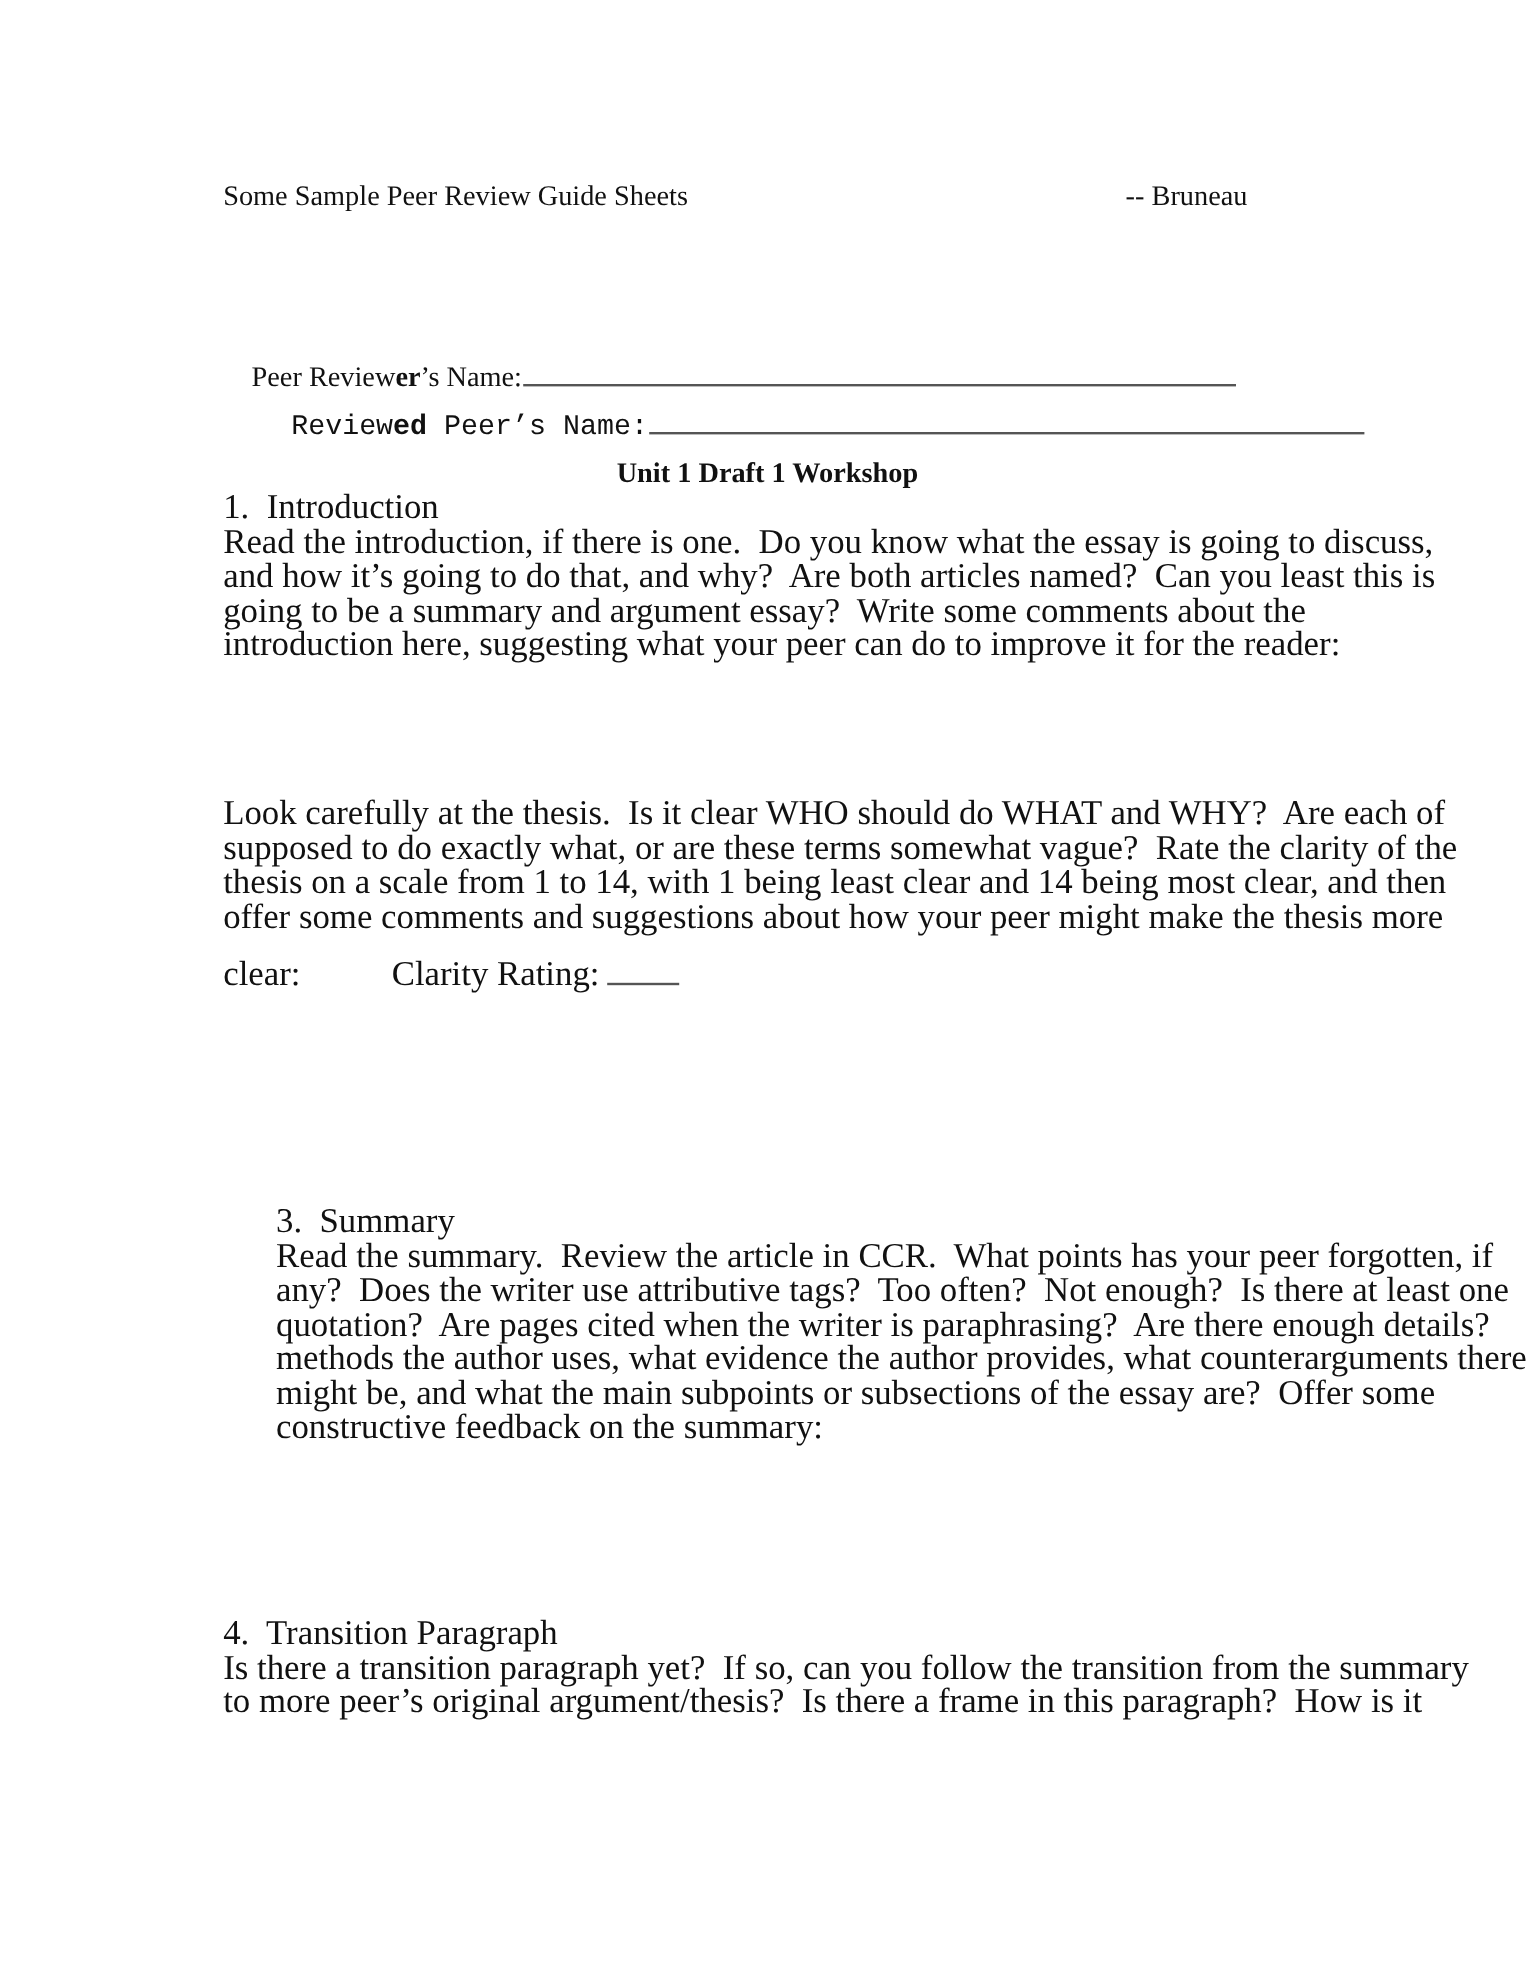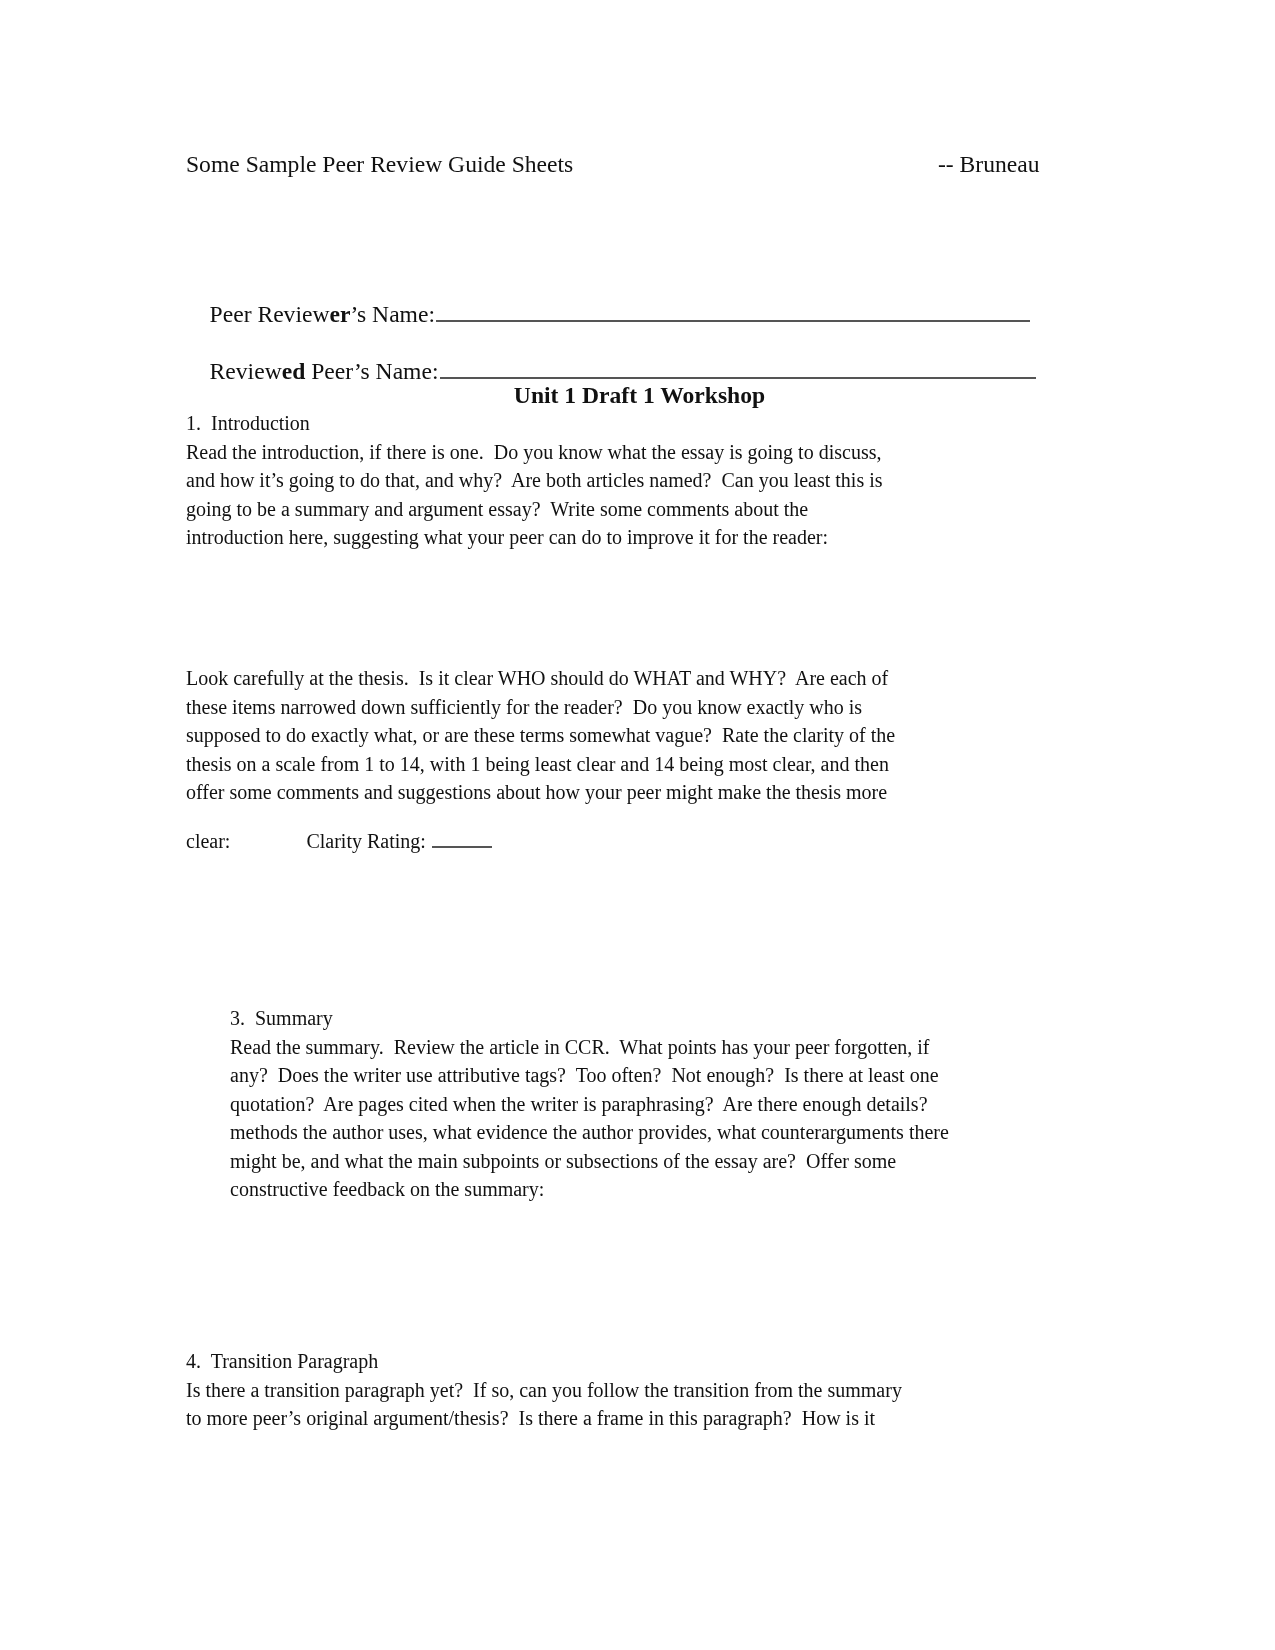--- a/index.html
+++ b/index.html
@@ -32,37 +32,37 @@
     .name-field { }
     .name-field .blank {
       display: inline-block;
       border-bottom: 2px solid #555;
       height: 21px;
       vertical-align: baseline;
       margin-left: 1px;
     }
     .reviewer { top: 270px; }
     .reviewer .blank { width: 594px; }
-    .reviewed { top: 327px; }
+    .reviewed { top: 310px; font-family: Liberation Mono, monospace; }
     .reviewed .blank { width: 596px; }
     .workshop-title {
       position: absolute;
       top: 381px;
       left: 0;
       width: 1275px;
       text-align: center;
       font-weight: bold;
       font-size: 23.6px;
       line-height: 28.5px;
       padding-left: 2px;
     }
     .section {
       position: absolute;
       left: 186px;
-      font-size: 20px;
+      font-size: 29px;
       line-height: 28.5px;
     }
     .section .sec-heading { white-space: pre; }
     .section .sec-line { white-space: pre; display: block; }
     .sec-intro { top: 409px; }
     .sec-thesis { top: 664px; }
     .sec-summary { top: 1004px; margin-left: 44px; }
     .sec-transition { top: 1347px; }
     .rating-label { display: inline-block; margin-left: 76px; margin-top: 20px; }
     .rating-blank {
@@ -96,21 +96,20 @@
   <div class="section sec-intro">
     <div class="sec-heading">1.  Introduction</div>
     <span class="sec-line">Read the introduction, if there is one.  Do you know what the essay is going to discuss,</span>
     <span class="sec-line">and how it’s going to do that, and why?  Are both articles named?  Can you least this is</span>
     <span class="sec-line">going to be a summary and argument essay?  Write some comments about the</span>
     <span class="sec-line">introduction here, suggesting what your peer can do to improve it for the reader:</span>
   </div>
 
   <div class="section sec-thesis">
     <span class="sec-line">Look carefully at the thesis.  Is it clear WHO should do WHAT and WHY?  Are each of</span>
-    <span class="sec-line">these items narrowed down sufficiently for the reader?  Do you know exactly who is</span>
     <span class="sec-line">supposed to do exactly what, or are these terms somewhat vague?  Rate the clarity of the</span>
     <span class="sec-line">thesis on a scale from 1 to 14, with 1 being least clear and 14 being most clear, and then</span>
     <span class="sec-line">offer some comments and suggestions about how your peer might make the thesis more</span>
     <span class="sec-line"><span>clear:</span><span class="rating-label">Clarity Rating:</span><span class="rating-blank"></span></span>
   </div>
 
   <div class="section sec-summary">
     <div class="sec-heading">3.  Summary</div>
     <span class="sec-line">Read the summary.  Review the article in CCR.  What points has your peer forgotten, if</span>
     <span class="sec-line">any?  Does the writer use attributive tags?  Too often?  Not enough?  Is there at least one</span>

